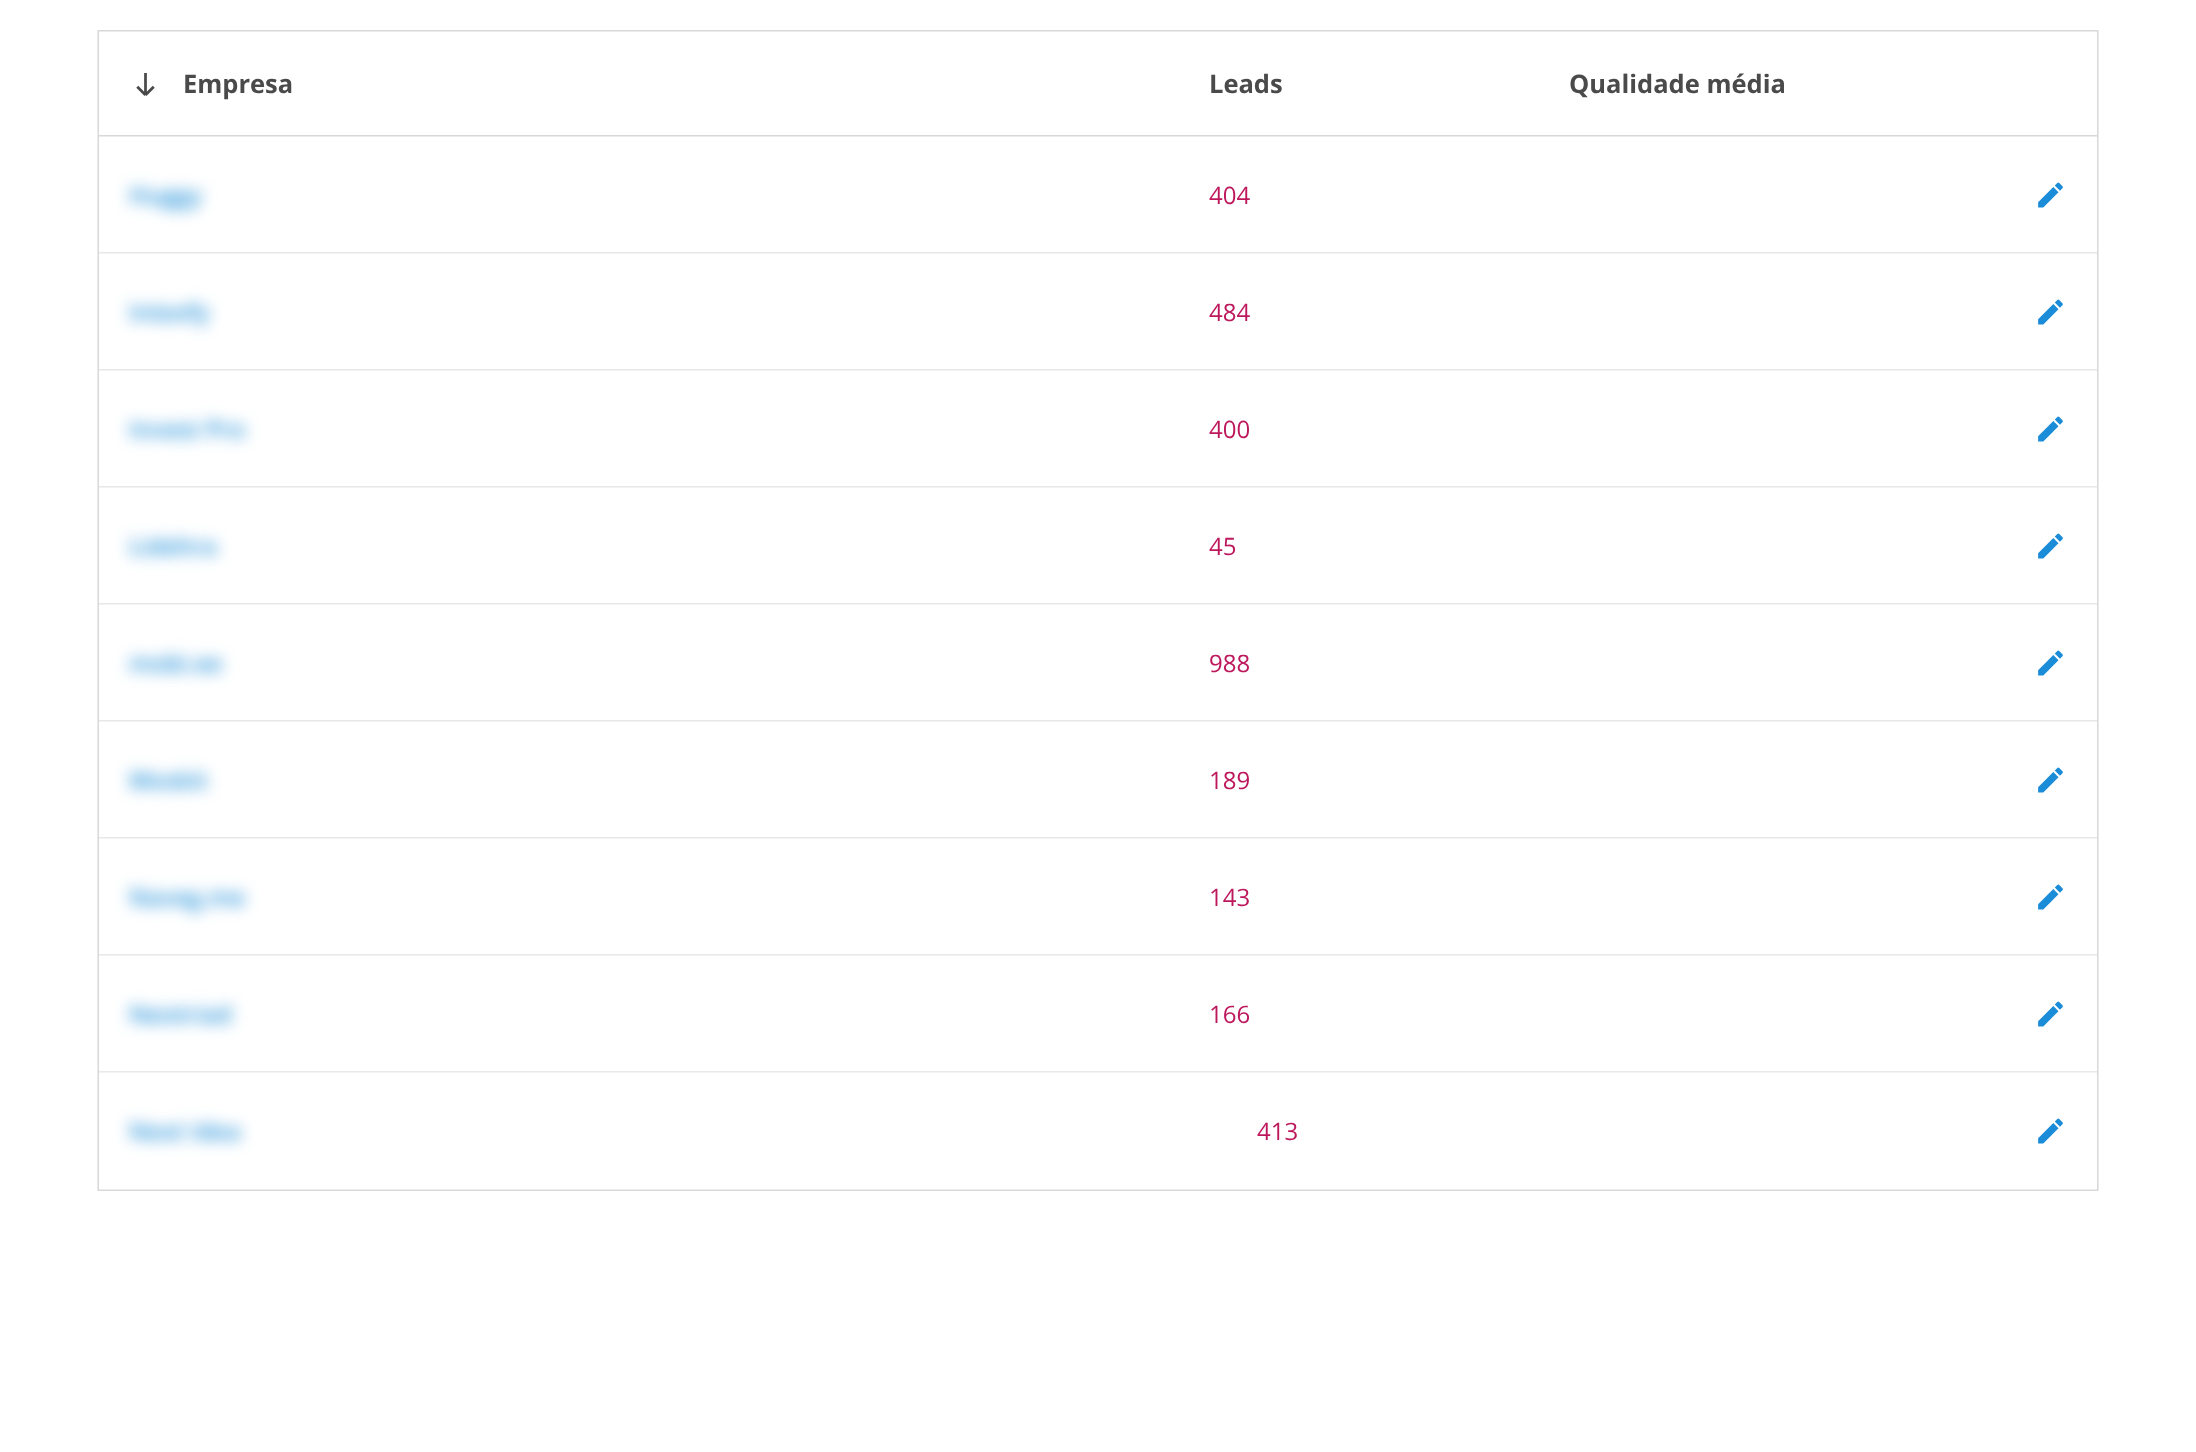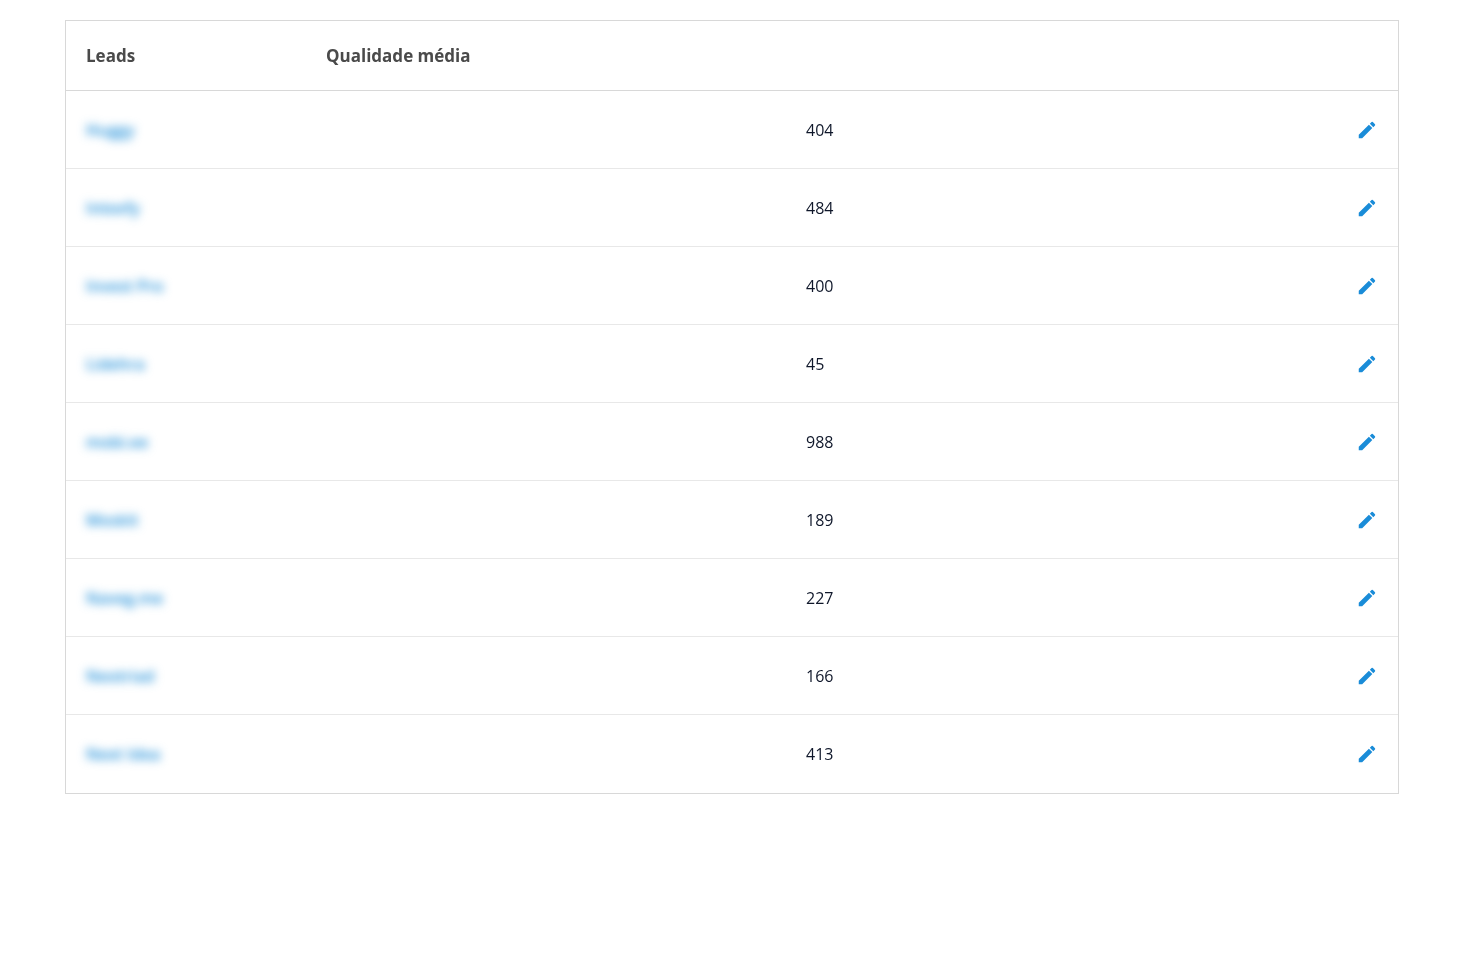--- a/index.html
+++ b/index.html
@@ -56,38 +56,39 @@
       fill: none;
     }
     .table-row {
       display: flex;
       align-items: center;
       border-bottom: 1px solid #e8e8e8;
       height: 78px;
     }
     .table-row:last-child {
       border-bottom: none;
+      gap: 32px;
     }
     .td {
       padding: 0 20px;
       font-size: 16px;
     }
     .td-empresa {
       flex: 0 0 720px;
     }
     .company-name {
       color: #1a8cd8;
       font-weight: 600;
       font-size: 16px;
       filter: blur(5px);
       user-select: none;
     }
     .td-leads {
       flex: 0 0 240px;
-      color: #0f172a;
+      color: #be185d;
     }
     .td-qualidade {
       flex: 1;
     }
     .td-action {
       flex: 0 0 60px;
       display: flex;
       justify-content: center;
       align-items: center;
     }
@@ -99,20 +100,28 @@
       width: 22px;
       height: 22px;
       fill: #1a8cd8;
     }
   </style>
 </head>
 <body>
 
 <div class="table-container">
   <div class="table-header">
+    <div class="th th-empresa">
+      <span class="sort-icon">
+        <svg viewBox="0 0 24 24">
+            <path d="M12 4 L12 20 M12 20 L6 14 M12 20 L18 14"></path>
+          </svg>
+      </span>
+      <span>Empresa</span>
+    </div>
     <div class="th th-leads">
       <span>Leads</span>
     </div>
     <div class="th th-qualidade">
       <span>Qualidade média</span>
     </div>
   </div>
   <div id="rows-container">
       <div class="table-row">
         <div class="td td-empresa"><span class="company-name">Huggy</span></div>
@@ -181,21 +190,21 @@
         <div class="td td-action">
           <span class="edit-icon">
             <svg viewBox="0 0 24 24">
               <path d="M3 17.25V21h3.75L17.81 9.94l-3.75-3.75L3 17.25zM20.71 7.04c.39-.39.39-1.02 0-1.41l-2.34-2.34a.9959.9959 0 0 0-1.41 0l-1.83 1.83 3.75 3.75 1.83-1.83z"></path>
             </svg>
           </span>
         </div>
       </div>
       <div class="table-row">
         <div class="td td-empresa"><span class="company-name">Naveg.me</span></div>
-        <div class="td td-leads">227</div>
+        <div class="td td-leads">143</div>
         <div class="td td-qualidade"></div>
         <div class="td td-action">
           <span class="edit-icon">
             <svg viewBox="0 0 24 24">
               <path d="M3 17.25V21h3.75L17.81 9.94l-3.75-3.75L3 17.25zM20.71 7.04c.39-.39.39-1.02 0-1.41l-2.34-2.34a.9959.9959 0 0 0-1.41 0l-1.83 1.83 3.75 3.75 1.83-1.83z"></path>
             </svg>
           </span>
         </div>
       </div>
       <div class="table-row">

